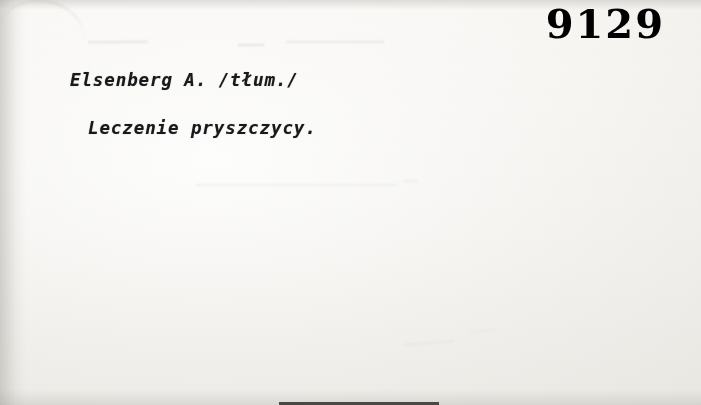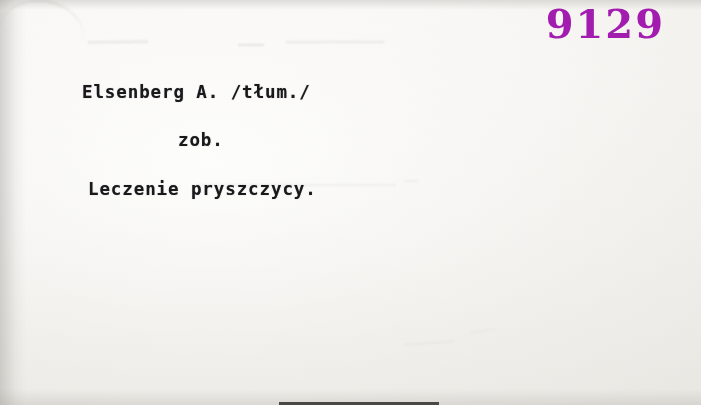--- a/index.html
+++ b/index.html
@@ -71,39 +71,40 @@
     pointer-events: none;
   }
 
   #accession-number {
     position: absolute;
     right: 36px;
     top: 2px;
     font-family: "DejaVu Serif", serif;
     font-size: 40px;
     font-weight: 700;
-    color: #a21caf;
+    color: #000000;
     letter-spacing: 2px;
     line-height: 1.1;
   }
 
   #typed-block {
     position: absolute;
     left: 66px;
     top: 68px;
     color: #19191c;
     font-size: 17.5px;
     font-weight: 700;
     letter-spacing: 0.9px;
     line-height: 1.0;
   }
   .typed-line {
     white-space: pre;
-    margin: 16px;
+    margin: 4px;
     text-shadow: 0 0 1px rgba(25,25,28,0.45);
+    font-style: italic;
   }
   #line-translator   { margin-bottom: 30px; }
   #line-see          { margin-left: 112px; margin-bottom: 32px; }
   #line-author       { margin-bottom: 20px; }
   #line-title        { margin-left: 22px; margin-bottom: 20px; text-align: right; }
   #line-imprint      { margin-left: 22px; }
 </style>
 </head>
 <body>
 
@@ -120,18 +121,17 @@
   <div class="smudge" id="smudge-mid-1"></div>
   <div class="smudge" id="smudge-mid-2"></div>
   <div id="smudge-low-1"></div>
   <div class="smudge" id="smudge-low-2"></div>
   <div class="smudge" id="smudge-low-3"></div>
 
   <div id="accession-number">9129</div>
 
   <div id="typed-block">
     <p class="typed-line" id="line-translator">Elsenberg A. /tłum./</p>
-    <p class="typed-line" id="line-see">zob.</p>
     <p class="typed-line" id="line-title">Leczenie pryszczycy.</p>
   </div>
 
   <div id="bottom-tick"></div>
 </div>
 
 </body></html>

